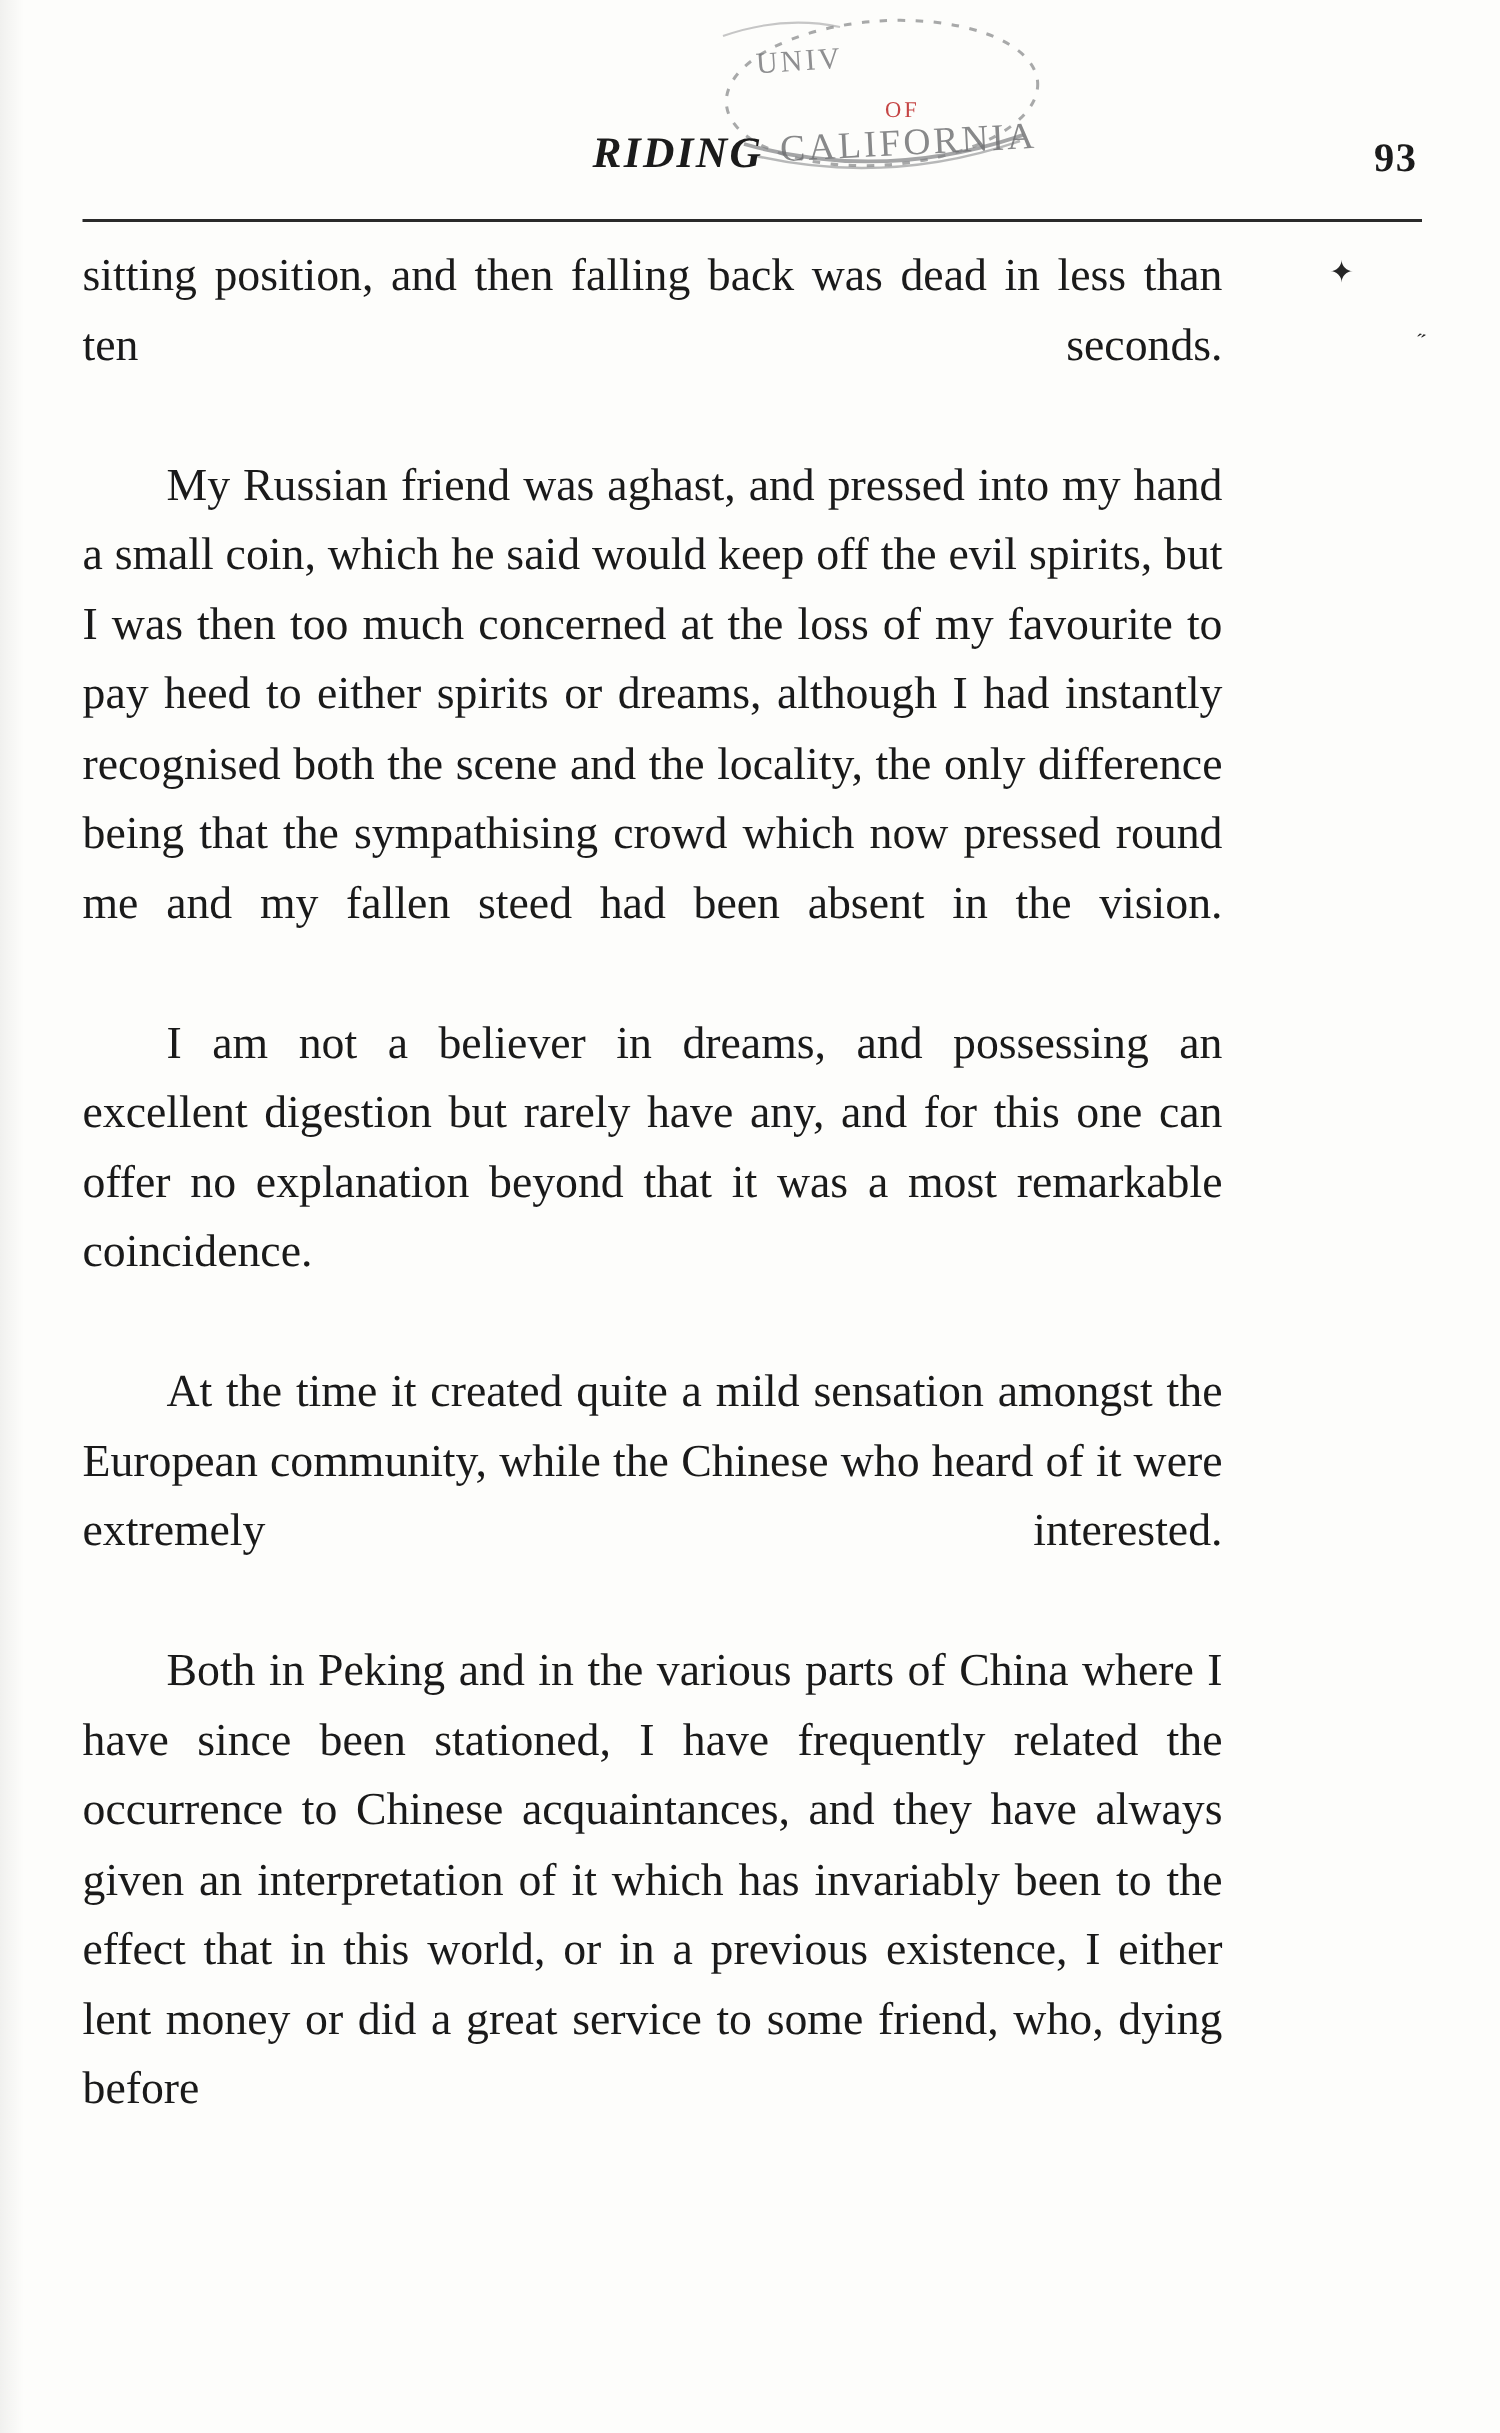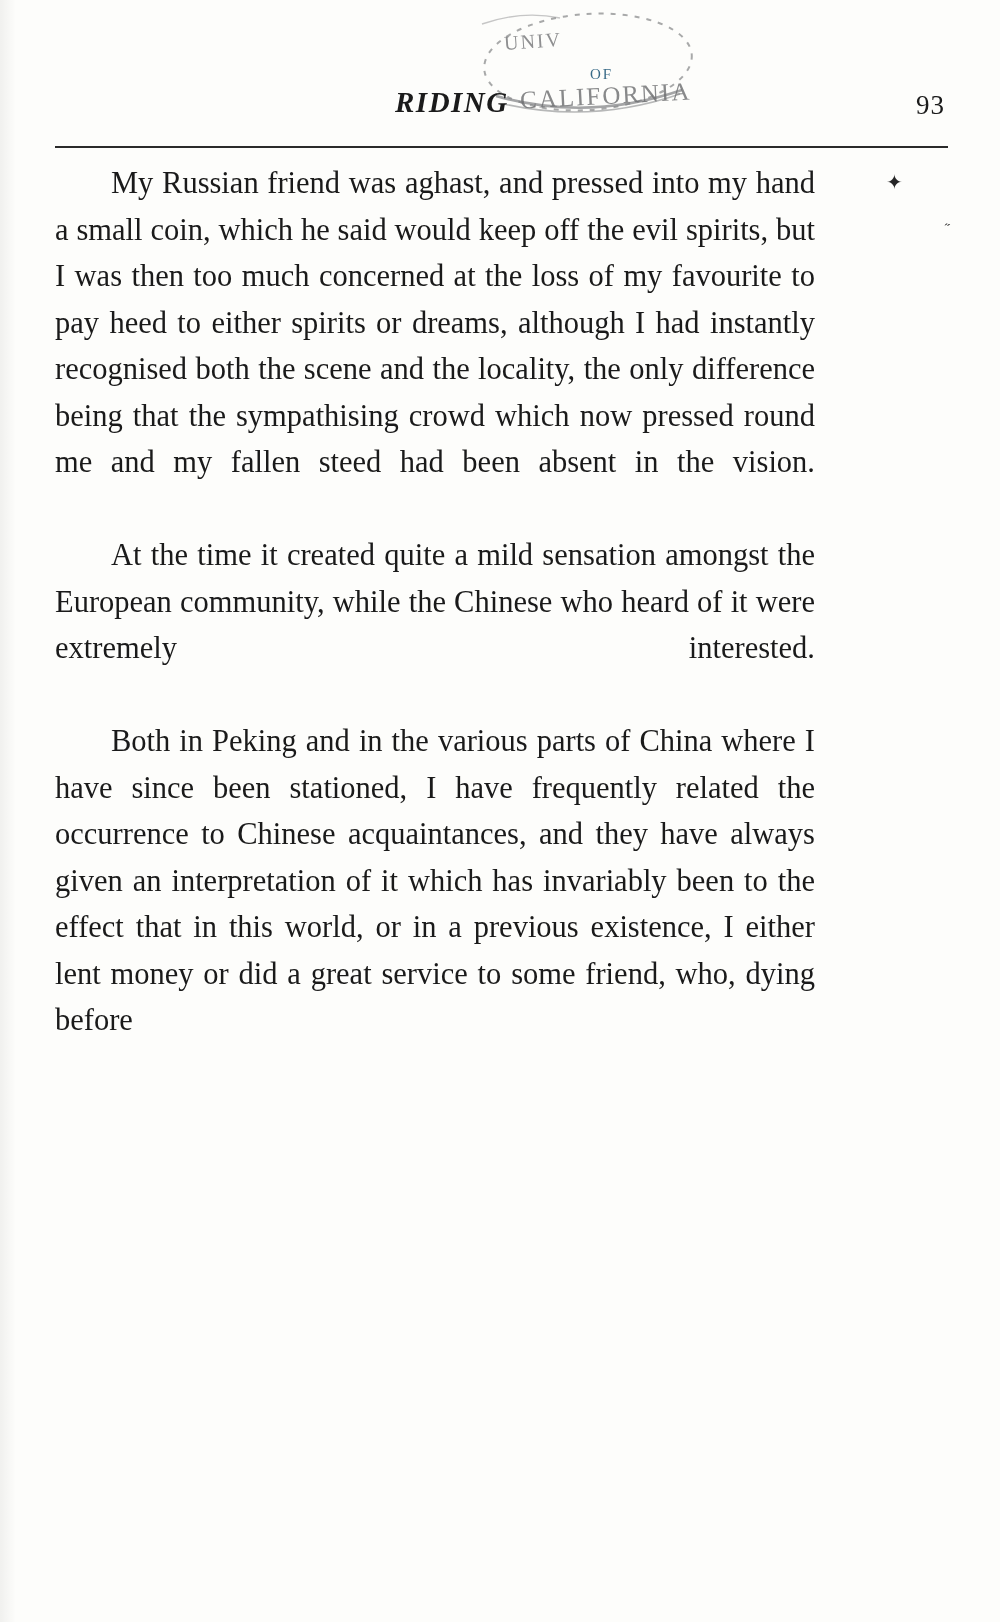--- a/index.html
+++ b/index.html
@@ -39,21 +39,21 @@
     font-size: 29px;
     letter-spacing: 1.5px;
     color: #1b1b1b;
     margin-left: 27px;
   }
   .page-number {
     position: absolute;
     right: 0;
     top: 4px;
     font-size: 27px;
-    font-weight: 400;
+    font-weight: 700;
     color: #1b1b1b;
     letter-spacing: 1px;
   }
   .rule {
     position: absolute;
     left: 55px;
     right: 52px;
     top: 146px;
     height: 2px;
     background: #2a2a2a;
@@ -80,21 +80,21 @@
     left: 34px; top: 26px;
     font-size: 20px;
     letter-spacing: 2px;
     transform: rotate(-4deg);
     color: #77787a;
   }
   .stamp .st-of {
     left: 120px; top: 62px;
     font-size: 15px;
     letter-spacing: 2px;
-    color: #0c4a6e;
+    color: #b91c1c;
   }
   .stamp .st-cal {
     left: 50px; top: 78px;
     font-size: 25px;
     letter-spacing: 2px;
     transform: rotate(-3deg);
     color: #6f7072;
   }
 
   
@@ -161,18 +161,20 @@
   <div class="header">
     <div class="running-head">RIDING</div>
     <div class="page-number">93</div>
   </div>
   <div class="rule"></div>
 
   <div class="mark mark-1">✦</div>
   <div class="mark mark-2">˝</div>
 
   <div class="body-text">
+    <p class="para">sitting position, and then falling back was dead in less than ten seconds.</p>
     <p class="para indent">My Russian friend was aghast, and pressed into my hand a small coin, which he said would keep off the evil spirits, but I was then too much concerned at the loss of my favourite to pay heed to either spirits or dreams, although I had instantly recognised both the scene and the locality, the only difference being that the sympathising crowd which now pressed round me and my fallen steed had been absent in the vision.</p>
+    <p class="para indent">I am not a believer in dreams, and possessing an excellent digestion but rarely have any, and for this one can offer no explanation beyond that it was a most remarkable coincidence.</p>
     <p class="para indent">At the time it created quite a mild sensation amongst the European community, while the Chinese who heard of it were extremely interested.</p>
     <p class="para indent">Both in Peking and in the various parts of China where I have since been stationed, I have frequently related the occurrence to Chinese acquaintances, and they have always given an interpretation of it which has invariably been to the effect that in this world, or in a previous existence, I either lent money or did a great service to some friend, who, dying before</p>
   </div>
 
 </div>
 
 </body></html>

